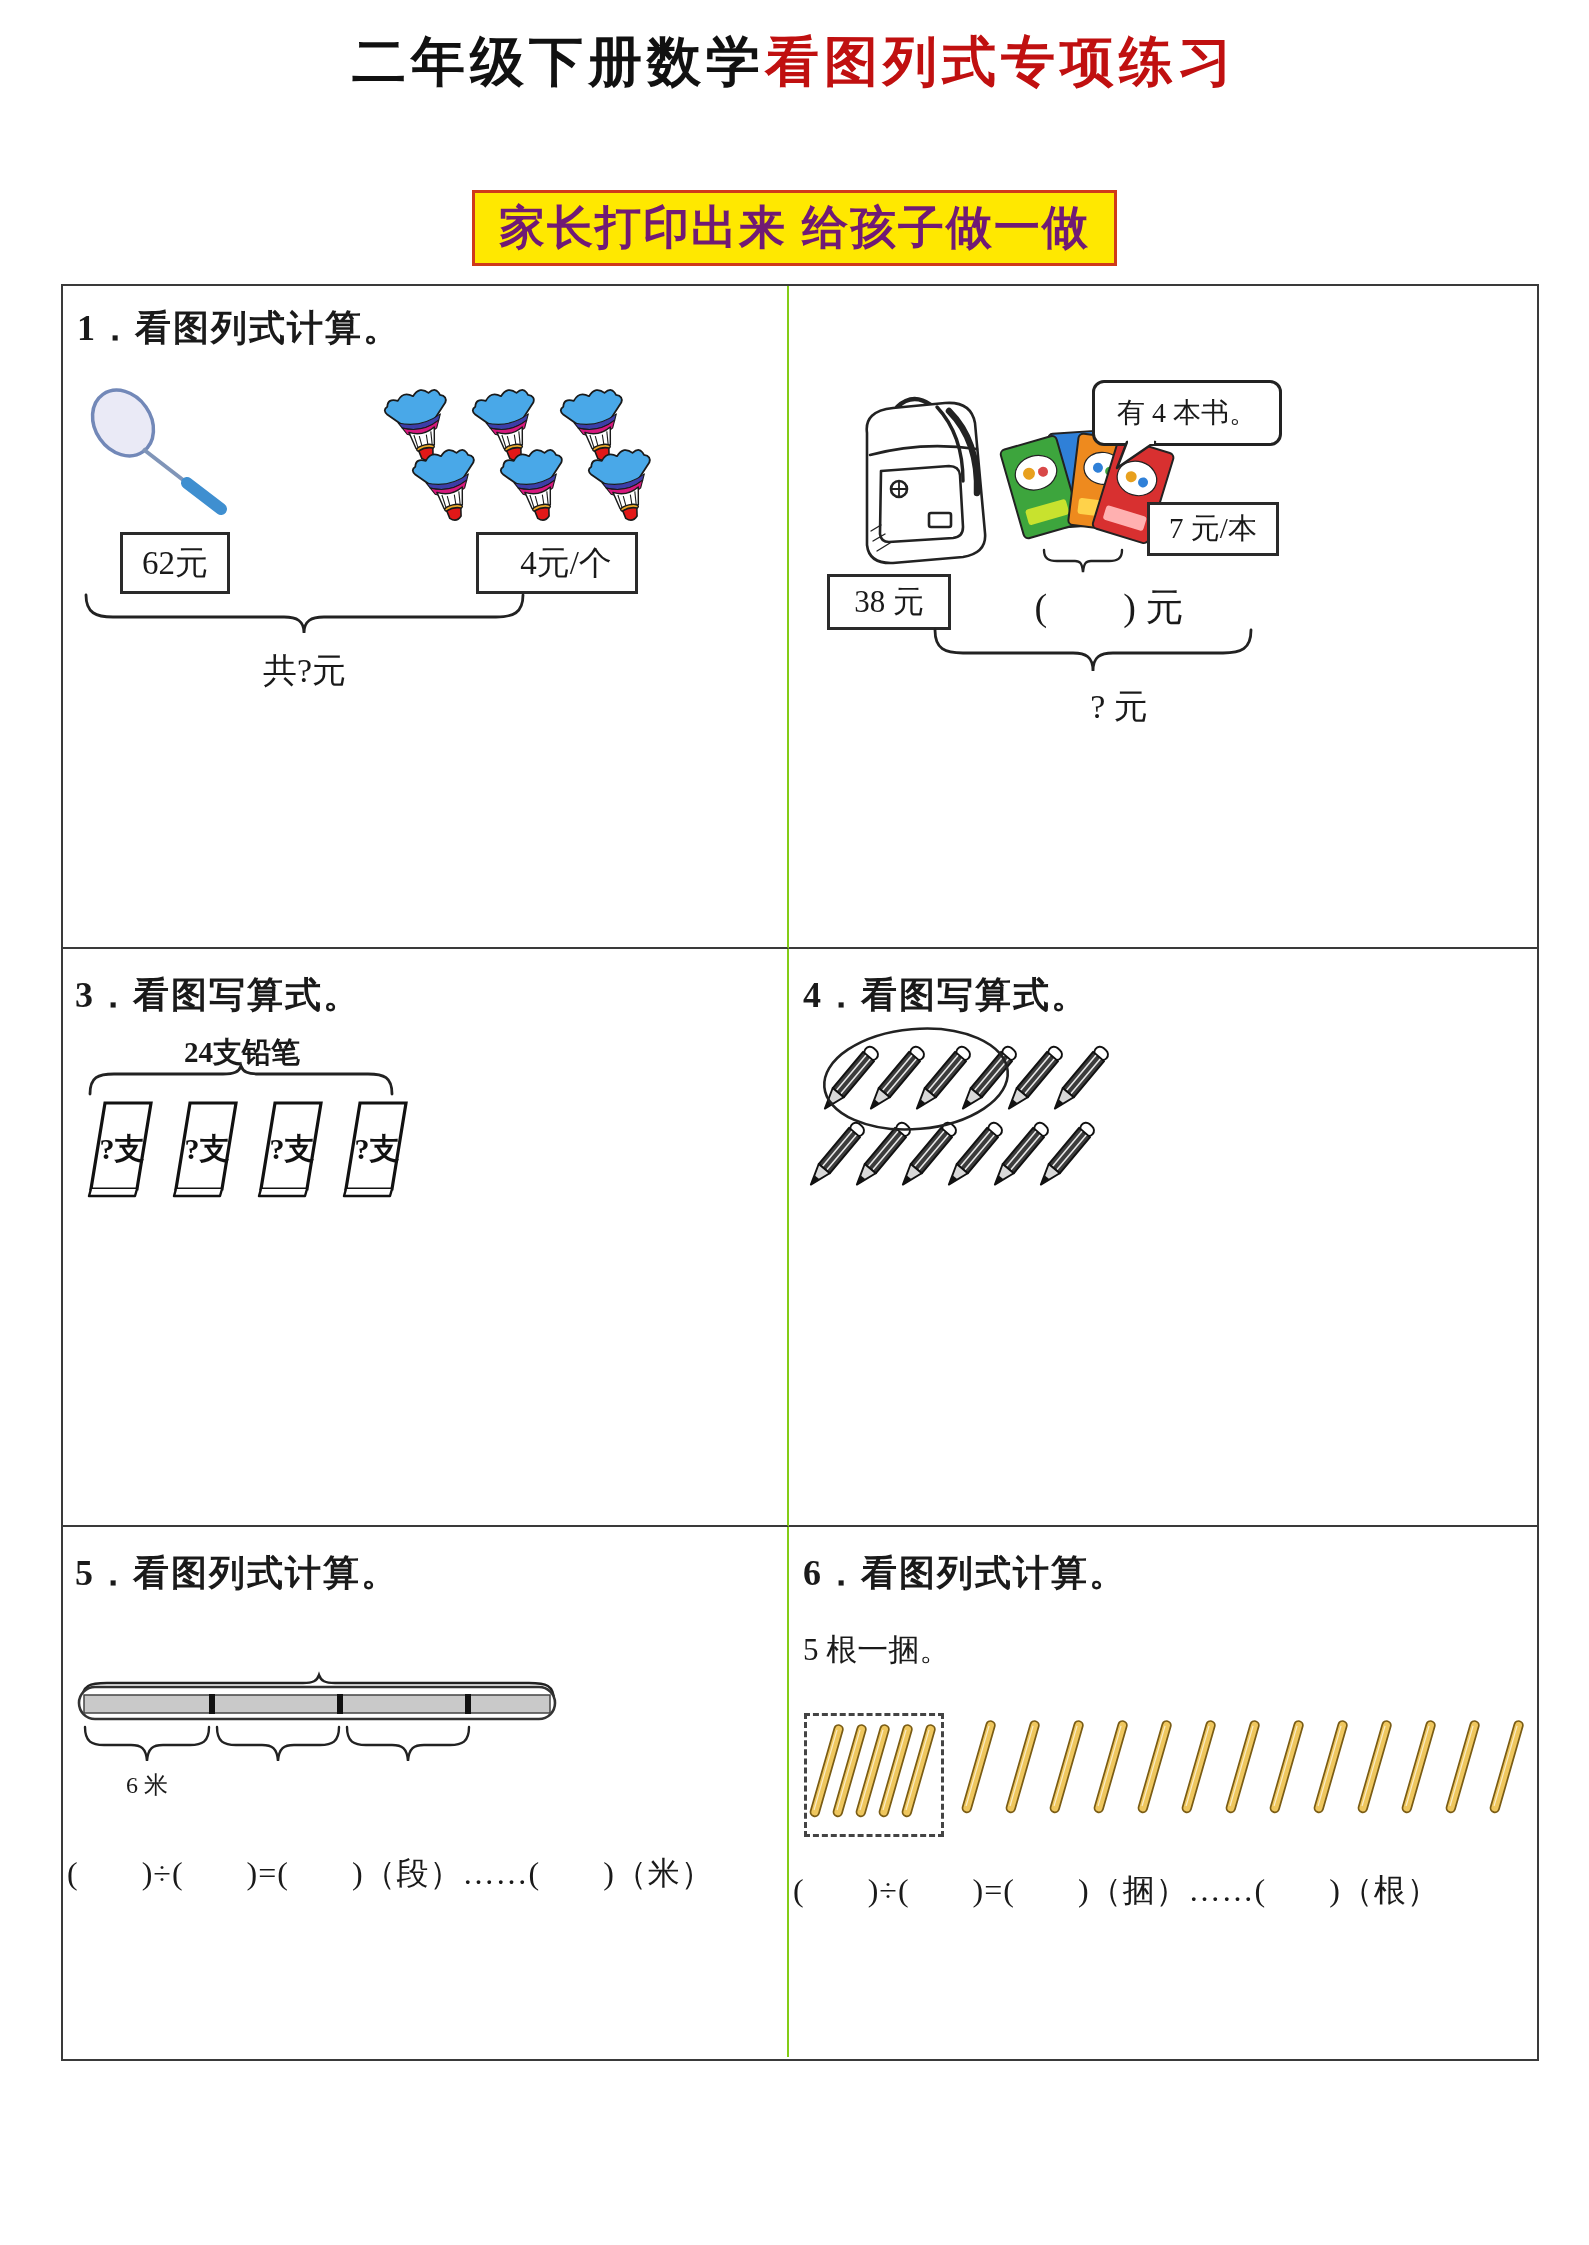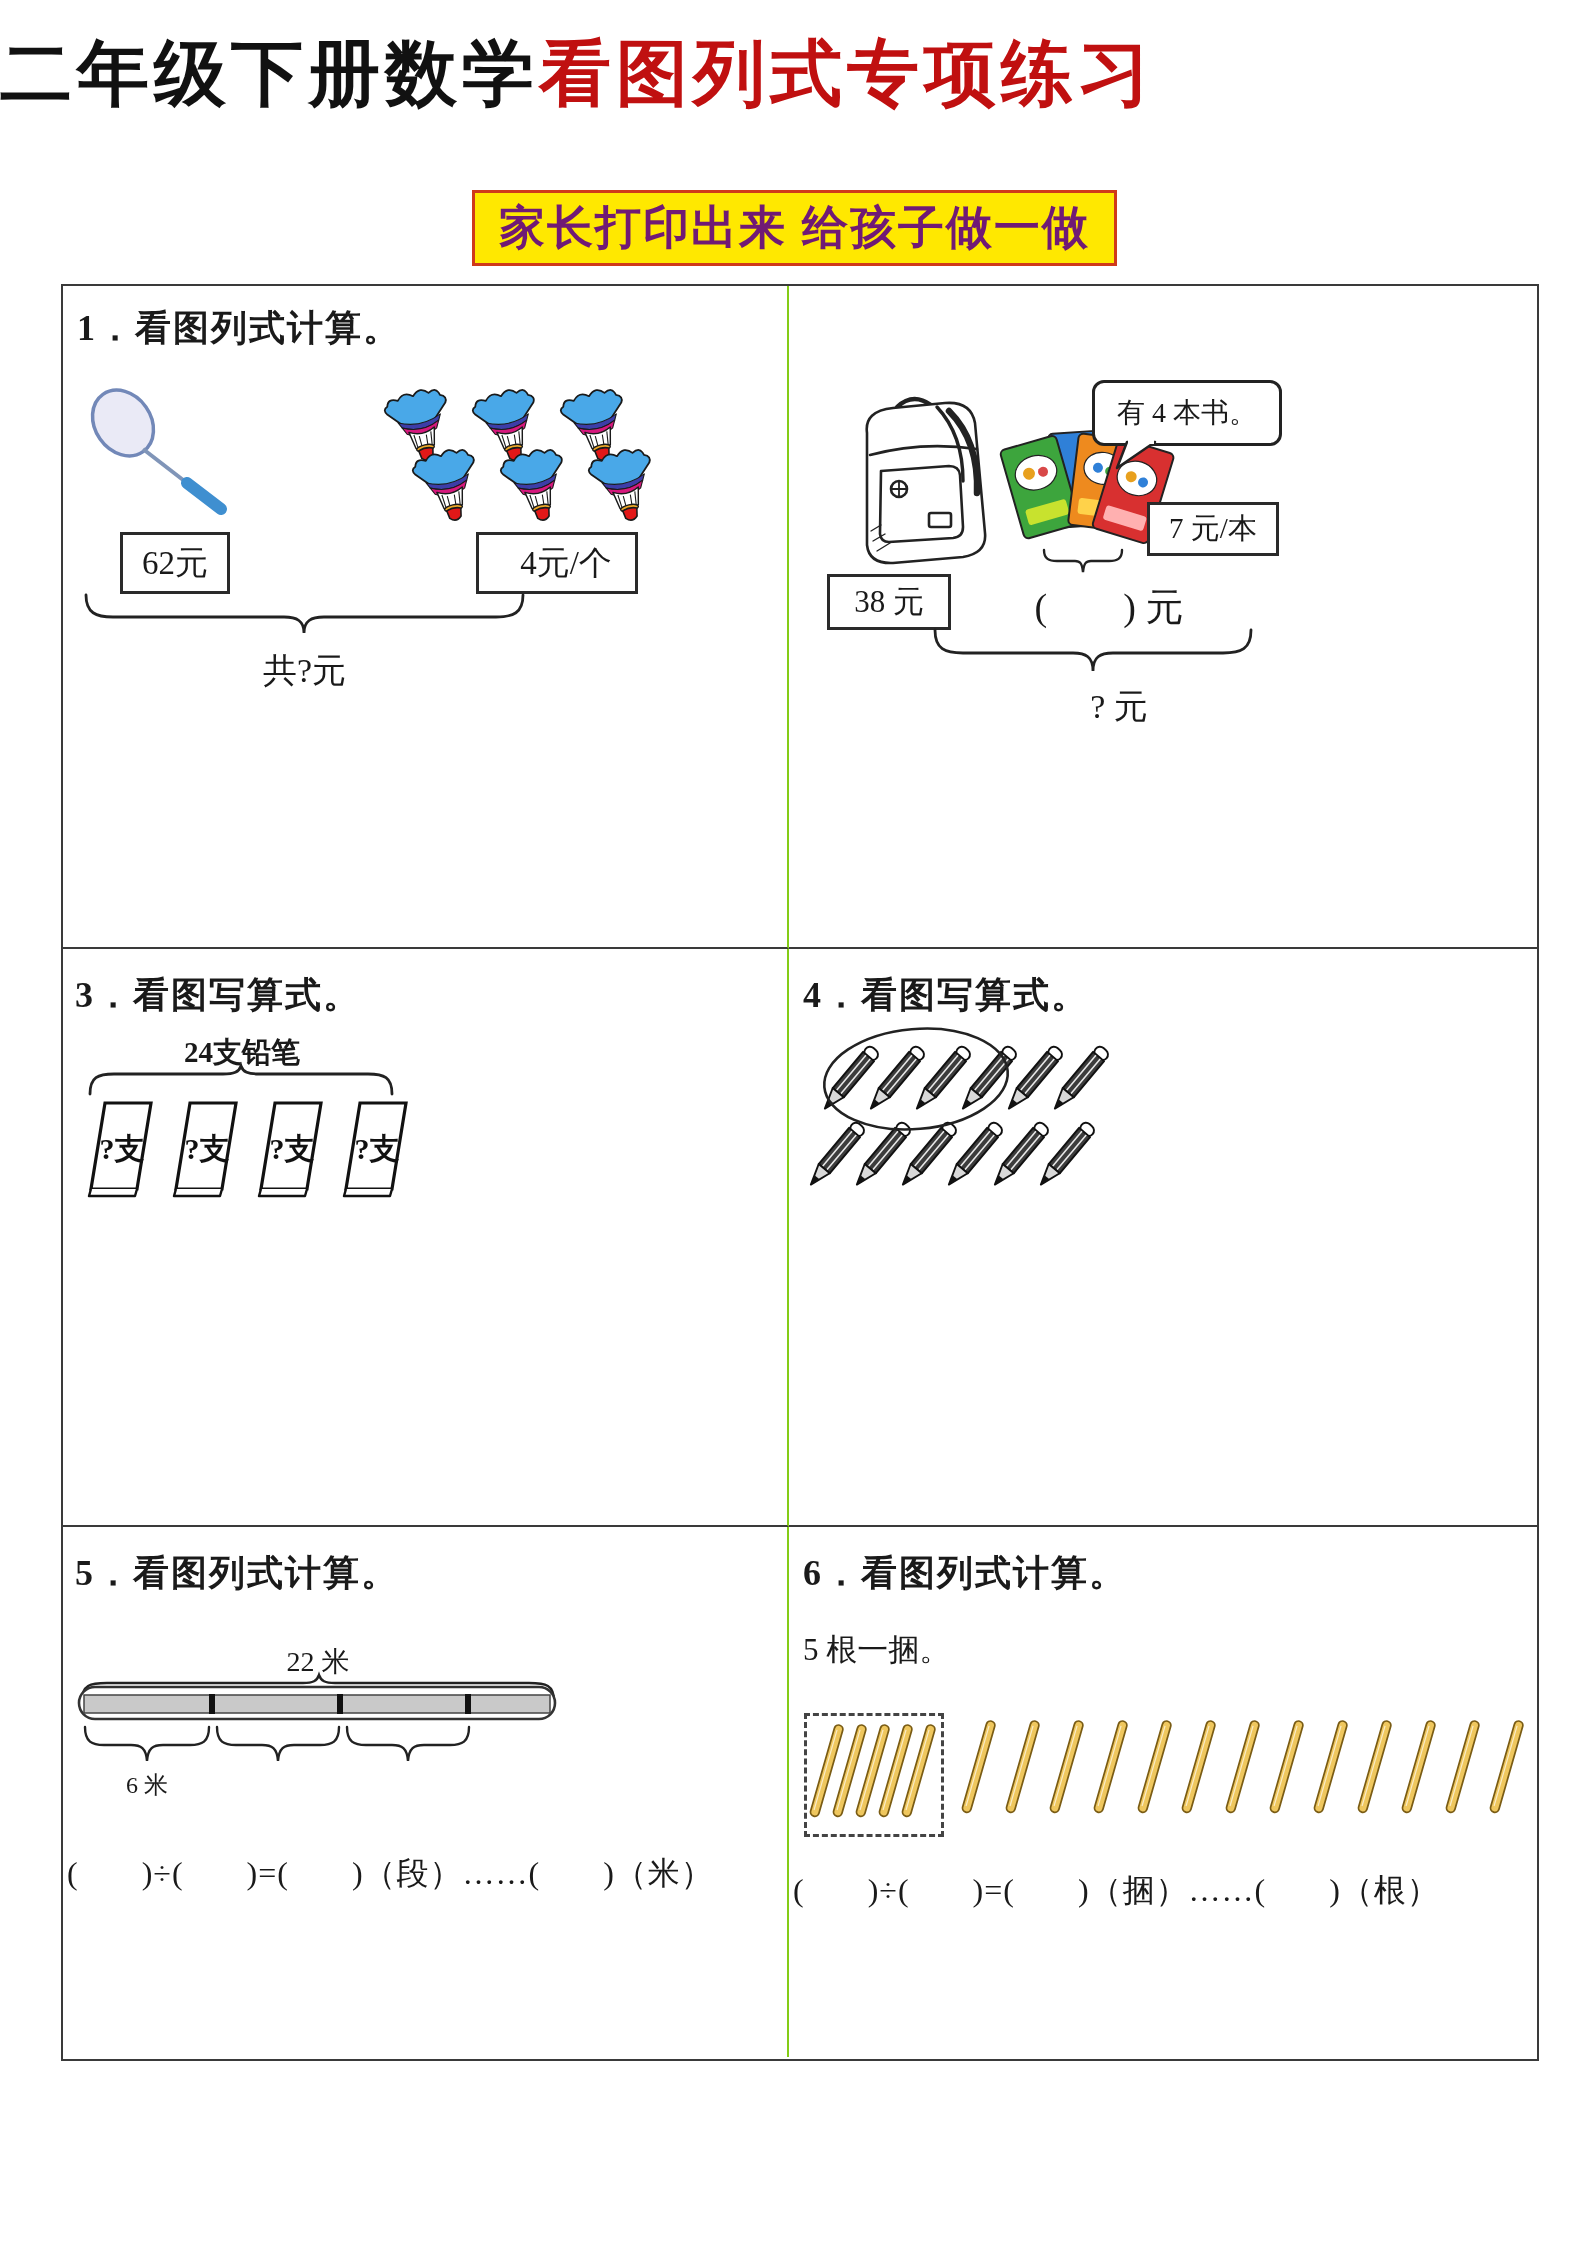--- a/index.html
+++ b/index.html
@@ -1,22 +1,22 @@
 <!DOCTYPE html>
 <html><head>
 <meta charset="utf-8">
 <style>
   html,body { margin:0; padding:0; background:#ffffff; }
   .page { position:relative; width:1589px; height:2245px; background:#fff; overflow:hidden;
           font-family:"Liberation Serif", serif; color:#1a1a1a; }
 
   
-  .main-title { position:absolute; top:26px; left:0; width:100%; text-align:left;
+  .main-title { position:absolute; top:26px; left:0; width:100%; text-align:center;
                 font-family:"Liberation Sans", sans-serif; font-weight:900;
-                font-size:72px; letter-spacing:5px; white-space:nowrap; }
+                font-size:54px; letter-spacing:5px; white-space:nowrap; }
   .main-title .t-black { color:#111; }
   .main-title .t-red   { color:#c01010; }
   .subtitle-wrap { position:absolute; top:190px; left:0; width:100%; text-align:center; }
   .subtitle { display:inline-block; background:#ffe800; border:3px solid #cf3a1a;
               color:#701a75; font-family:"Liberation Sans", sans-serif; font-weight:900;
               font-size:46px; padding:4px 24px; letter-spacing:2px; white-space:pre; }
 
   
   .sheet { position:absolute; left:61px; top:284px; width:1478px; height:1777px;
            border:2px solid #3a3a3a; box-sizing:border-box;
@@ -239,21 +239,20 @@
           <use href="#sym-pencil" xlink:href="#sym-pencil" transform="translate(152,82) scale(0.8) rotate(40 20 55)"></use>
           <use href="#sym-pencil" xlink:href="#sym-pencil" transform="translate(198,82) scale(0.8) rotate(40 20 55)"></use>
           <use href="#sym-pencil" xlink:href="#sym-pencil" transform="translate(244,82) scale(0.8) rotate(40 20 55)"></use>
           <ellipse id="p4-oval" cx="112" cy="48" rx="92" ry="50" transform="rotate(-5 112 48)" fill="none" stroke="#222" stroke-width="2.6"></ellipse>
       </svg>
     </div>
 
     <div class="cell bR">
       <div class="ptitle" style="left:12px; top:22px;">5．看图列式计算。</div>
 
-      <div class="lbl ctr" style="left:16px; top:116px; width:478px; font-size:28px;">22 米</div>
 
       <svg class="brace" style="left:16px; top:148px;" width="478" height="28" viewBox="0 0 478 28">
         <path d="M3,26 C3,10 11,8 28,8 L224,8 C234,8 238,6 240,0 C242,6 246,8 256,8 L450,8 C467,8 475,10 475,26" style="stroke-width:2.4"></path>
       </svg>
 
       <svg style="left:14px; top:158px;" width="482" height="40" viewBox="0 0 482 40">
         <rect x="2" y="2" width="476" height="32" rx="16" fill="#fff" stroke="#333" stroke-width="2.6"></rect>
         <rect x="7" y="10" width="466" height="18" fill="#c9c9c9" stroke="#444" stroke-width="1.5"></rect>
         <rect x="132" y="9" width="6" height="20" fill="#111"></rect>
         <rect x="260" y="9" width="6" height="20" fill="#111"></rect>

